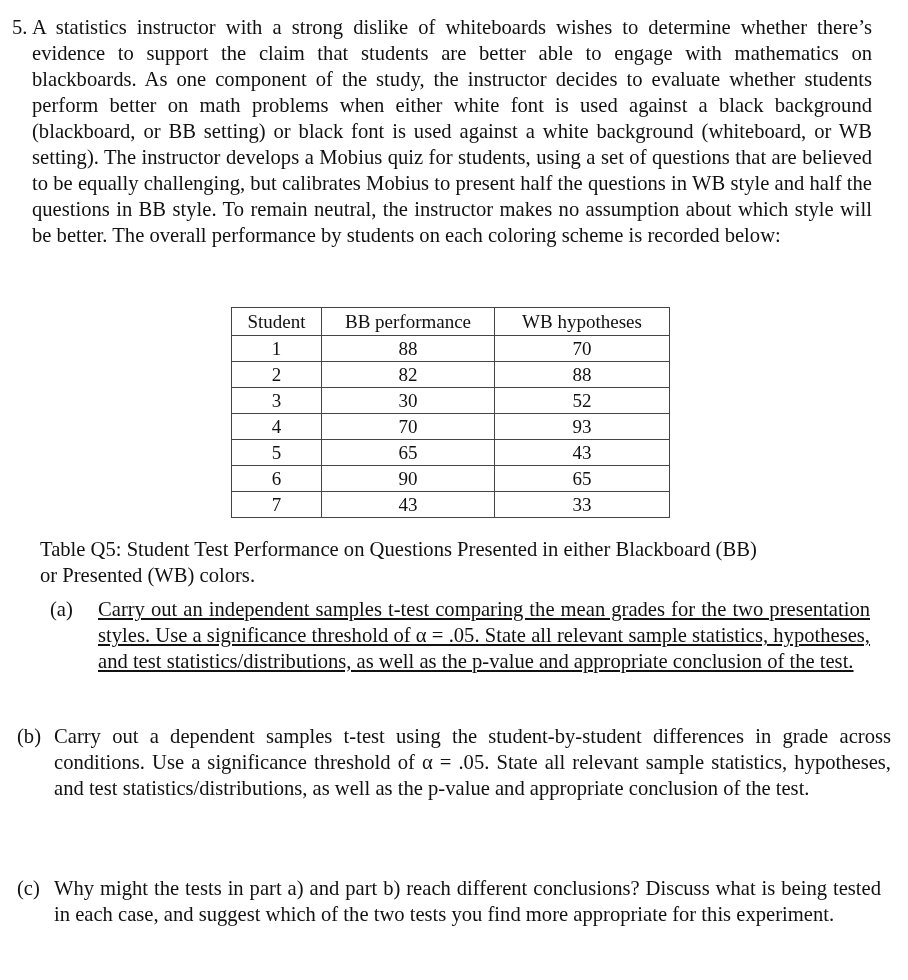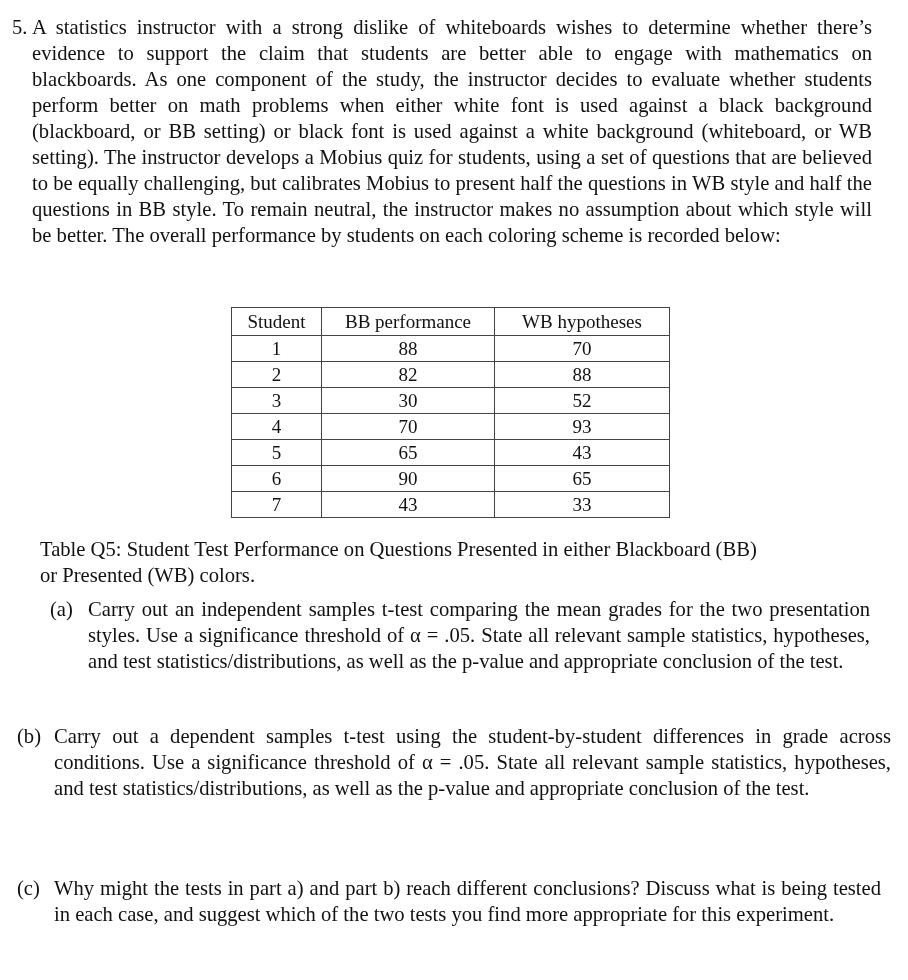--- a/index.html
+++ b/index.html
@@ -77,21 +77,21 @@
     }
     .part .label {
       position: absolute;
       left: 0;
       top: 0;
     }
     .part .body {
       display: block;
     }
     .part-a { left: 50px; top: 596px; width: 820px; }
-    .part-a .body { margin-left: 38px; }
+    .part-a .body { margin-left: 48px; text-decoration: underline; }
     .part-b { left: 17px; top: 723px; width: 874px; }
     .part-b .body { margin-left: 37px; }
     .part-c { left: 17px; top: 875px; width: 864px; }
     .part-c .body { margin-left: 37px; }
   </style>
 </head>
 <body>
 
 <div class="page">
 

